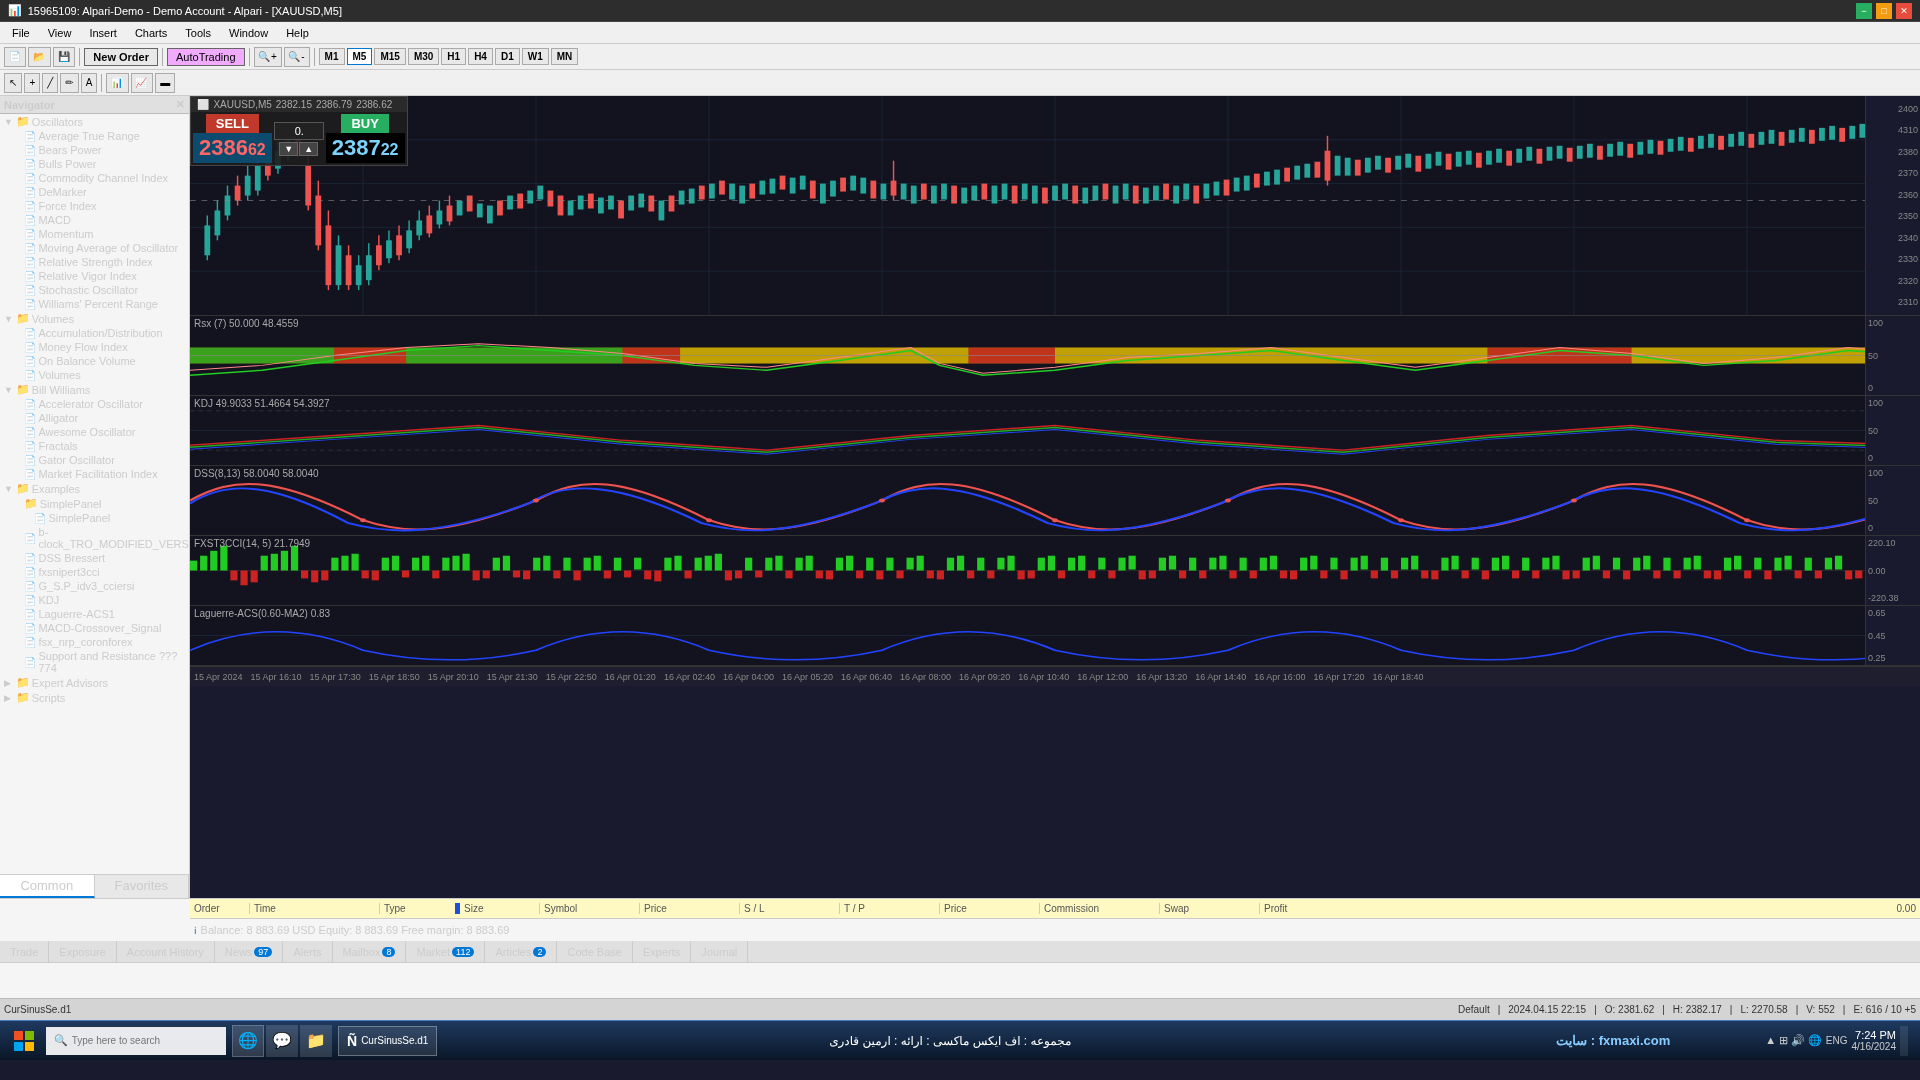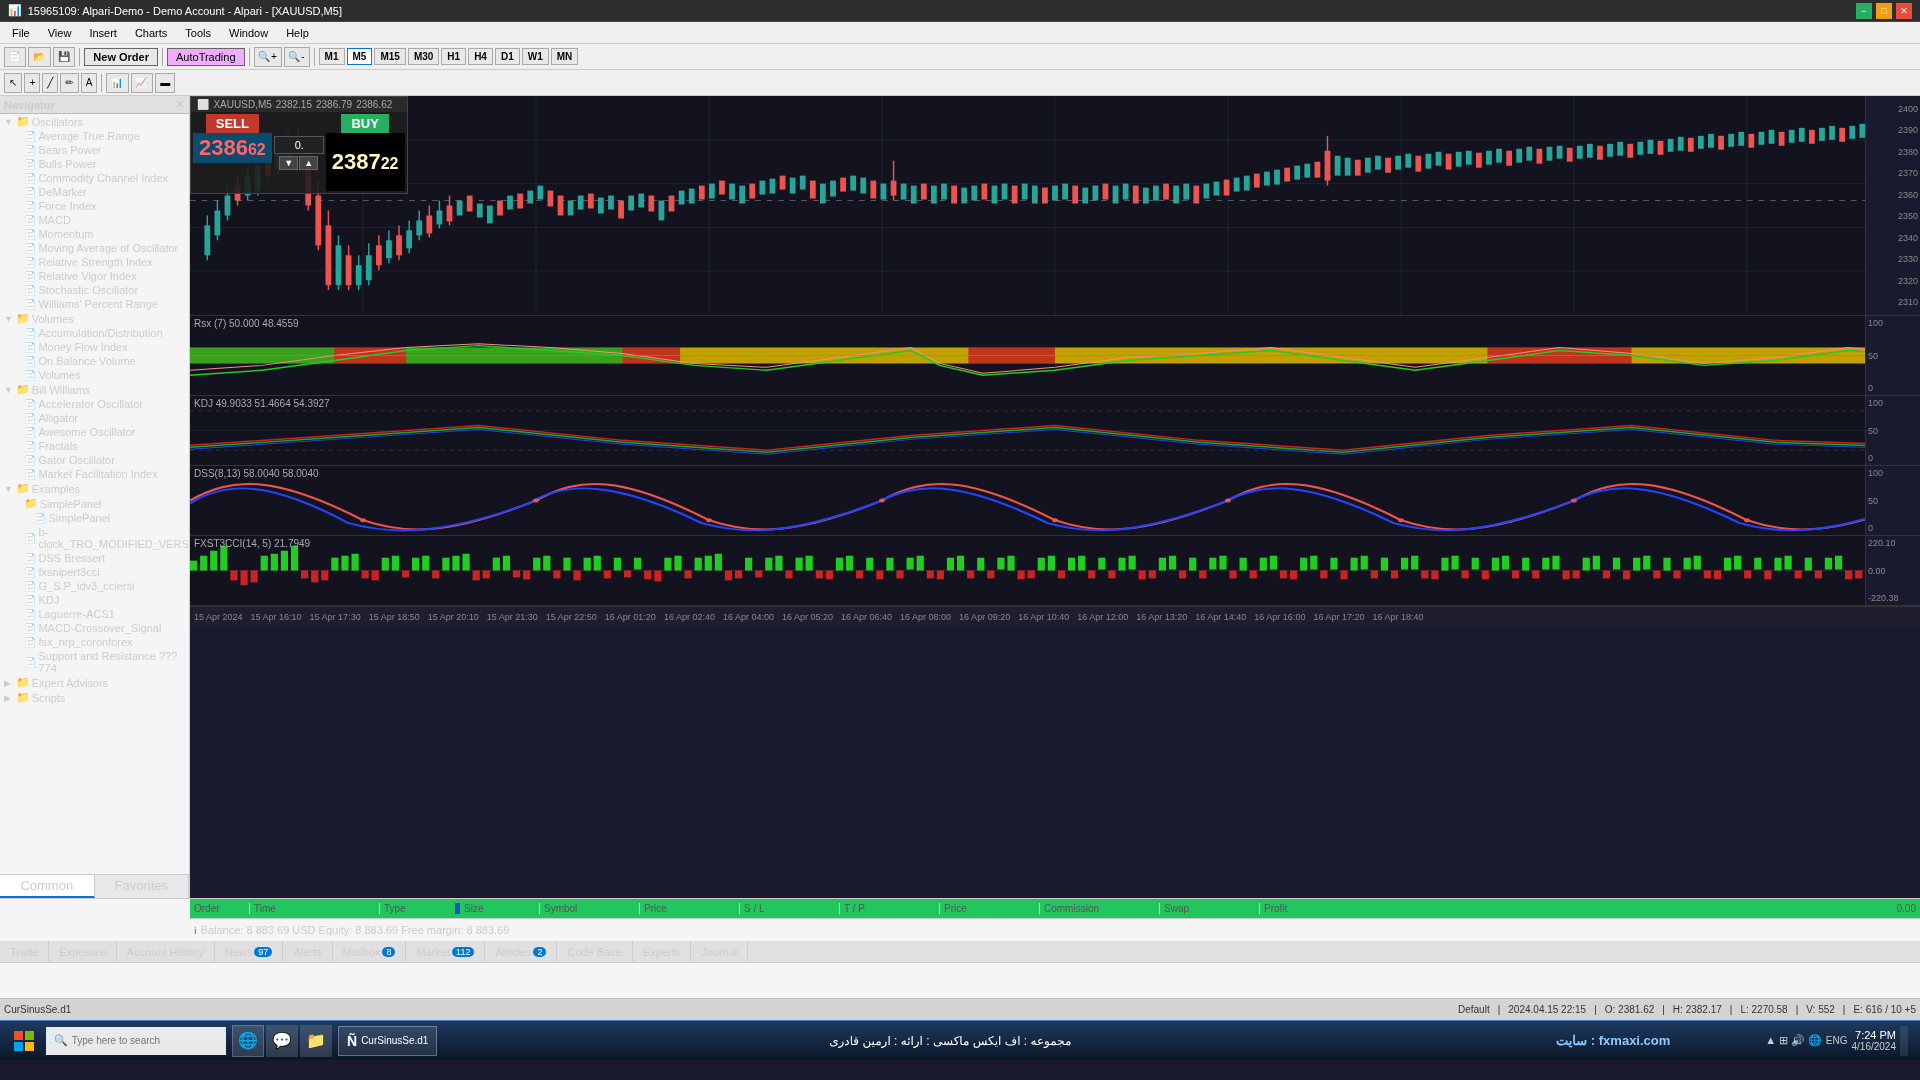--- a/index.html
+++ b/index.html
@@ -320,21 +320,21 @@
         </div>
         <div style="display:flex; flex-direction:column; align-items:center; justify-content:center;">
           <input type="text" value="0.50" style="width: 50px; background: rgb(34, 34, 34); border: 1px solid rgb(85, 85, 85); color: rgb(255, 255, 255); font-size: 11px; padding: 2px 20px; text-align: center;">
           <div style="display:flex; gap:1px; margin-top:2px;">
             <button style="background:#444; border:1px solid #666; color:#fff; font-size:9px; cursor:pointer; padding:1px 4px;">▼</button>
             <button style="background:#444; border:1px solid #666; color:#fff; font-size:9px; cursor:pointer; padding:1px 4px;">▲</button>
           </div>
         </div>
         <div style="display:flex; flex-direction:column; align-items:center;">
           <button style="background:#27ae60; color:#fff; font-weight:bold; padding:2px 10px; border:none; cursor:pointer; font-size:13px;">BUY</button>
-          <div style="background:#000; color:#fef9c3; font-size:22px; font-weight:bold; padding:16px 6px; display:flex; align-items:baseline;">
+          <div style="background:#000; color:#7dd3fc; font-size:22px; font-weight:bold; padding:2px 6px; display:flex; align-items:baseline;">
             <span>2387</span>
             <span style="font-size:16px;">22</span>
           </div>
         </div>
       </div>
     </div>
 
     <div style="height:220px; background:#131320; position:relative; border-bottom:1px solid #333;">
       <svg width="100%" height="100%" viewBox="0 0 1200 220" preserveAspectRatio="none">
 
@@ -558,21 +558,21 @@
         <rect x="1172" y="28" width="4" height="13" fill="#26a69a"></rect>
         <rect x="1179" y="26" width="4" height="14" fill="#26a69a"></rect>
         <rect x="1186" y="28" width="4" height="14" fill="#ef5350"></rect>
         <rect x="1193" y="26" width="4" height="13" fill="#26a69a"></rect>
 
         <line x1="0" y1="105" x2="1200" y2="105" stroke="#888" stroke-width="0.5" stroke-dasharray="4,4"></line>
       </svg>
 
       <div style="position:absolute; right:0; top:0; bottom:0; width:55px; background:#1a1a2e; border-left:1px solid #333; display:flex; flex-direction:column; justify-content:space-around; padding:2px 2px;">
         <span style="font-size:9px; color:#888; text-align:right;">2400</span>
-        <span style="font-size:9px; color:#888; text-align:right;">2390</span>
+        <span style="font-size:9px; color:#888; text-align:right;">4310</span>
         <span style="font-size:9px; color:#888; text-align:right;">2380</span>
         <span style="font-size:9px; color:#888; text-align:right;">2370</span>
         <span style="font-size:9px; color:#888; text-align:right;">2360</span>
         <span style="font-size:9px; color:#888; text-align:right;">2350</span>
         <span style="font-size:9px; color:#888; text-align:right;">2340</span>
         <span style="font-size:9px; color:#888; text-align:right;">2330</span>
         <span style="font-size:9px; color:#888; text-align:right;">2320</span>
         <span style="font-size:9px; color:#888; text-align:right;">2310</span>
       </div>
     </div>
@@ -832,20 +832,33 @@
         <rect x="1190" y="35" width="5" height="9" fill="#cc2222"></rect>
         <rect x="1197" y="22" width="5" height="13" fill="#22cc22"></rect>
       </svg>
       <div style="position:absolute; right:0; top:0; bottom:0; width:55px; background:#1a1a2e; border-left:1px solid #333; display:flex; flex-direction:column; justify-content:space-between; padding:2px;">
         <span style="font-size:9px; color:#888;">220.10</span>
         <span style="font-size:9px; color:#888;">0.00</span>
         <span style="font-size:9px; color:#888;">-220.38</span>
       </div>
     </div>
 
+    <div style="height:60px; background:#131320; position:relative; border-bottom:1px solid #333;">
+      <div style="position:absolute; top:2px; left:4px; font-size:10px; color:#aaa; z-index:5;">Laguerre-ACS(0.60-MA2) 0.83</div>
+      <svg width="100%" height="100%" viewBox="0 0 1200 60" preserveAspectRatio="none">
+        <line x1="0" y1="30" x2="1200" y2="30" stroke="#1e2e3e" stroke-width="0.5"></line>
+
+        <path d="M0,45 C40,20 80,20 120,45 C160,58 200,58 240,45 C280,20 320,20 360,45 C400,58 440,58 480,45 C520,20 560,20 600,45 C640,58 680,58 720,45 C760,20 800,20 840,45 C880,58 920,58 960,45 C1000,20 1040,20 1080,45 C1120,58 1160,58 1200,45" stroke="#2244ff" stroke-width="1.5" fill="none"></path>
+      </svg>
+      <div style="position:absolute; right:0; top:0; bottom:0; width:55px; background:#1a1a2e; border-left:1px solid #333; display:flex; flex-direction:column; justify-content:space-between; padding:2px;">
+        <span style="font-size:9px; color:#888;">0.65</span>
+        <span style="font-size:9px; color:#888;">0.45</span>
+        <span style="font-size:9px; color:#888;">0.25</span>
+      </div>
+    </div>
 
     <div class="time-axis" style="padding-right:55px;">
       <span class="time-tick">15 Apr 2024</span>
       <span class="time-tick">15 Apr 16:10</span>
       <span class="time-tick">15 Apr 17:30</span>
       <span class="time-tick">15 Apr 18:50</span>
       <span class="time-tick">15 Apr 20:10</span>
       <span class="time-tick">15 Apr 21:30</span>
       <span class="time-tick">15 Apr 22:50</span>
       <span class="time-tick">16 Apr 01:20</span>
@@ -861,21 +874,21 @@
       <span class="time-tick">16 Apr 14:40</span>
       <span class="time-tick">16 Apr 16:00</span>
       <span class="time-tick">16 Apr 17:20</span>
       <span class="time-tick">16 Apr 18:40</span>
     </div>
   </div>
 </div>
 
 <div class="bottom-panel" style="height:100px;">
 
-  <div style="display:flex; background:#22c55e; border-bottom:1px solid #ccc; height:20px; align-items:center; margin-left:190px; font-size:10px; color:#555;">
+  <div style="display:flex; background:#fef9c3; border-bottom:1px solid #ccc; height:20px; align-items:center; margin-left:190px; font-size:10px; color:#555;">
     <span style="width:60px; padding:0 4px; border-right:1px solid #ccc;">Order</span>
     <span style="width:130px; padding:0 4px; border-right:1px solid #ccc;">Time</span>
     <span style="width:80px; padding:0 4px; border-right:5px solid #1d4ed8;">Type</span>
     <span style="width:80px; padding:0 4px; border-right:1px solid #ccc;">Size</span>
     <span style="width:100px; padding:0 4px; border-right:1px solid #ccc;">Symbol</span>
     <span style="width:100px; padding:0 4px; border-right:1px solid #ccc;">Price</span>
     <span style="width:100px; padding:0 4px; border-right:1px solid #ccc;">S / L</span>
     <span style="width:100px; padding:0 4px; border-right:1px solid #ccc;">T / P</span>
     <span style="width:100px; padding:0 4px; border-right:1px solid #ccc;">Price</span>
     <span style="width:120px; padding:0 4px; border-right:1px solid #ccc;">Commission</span>

